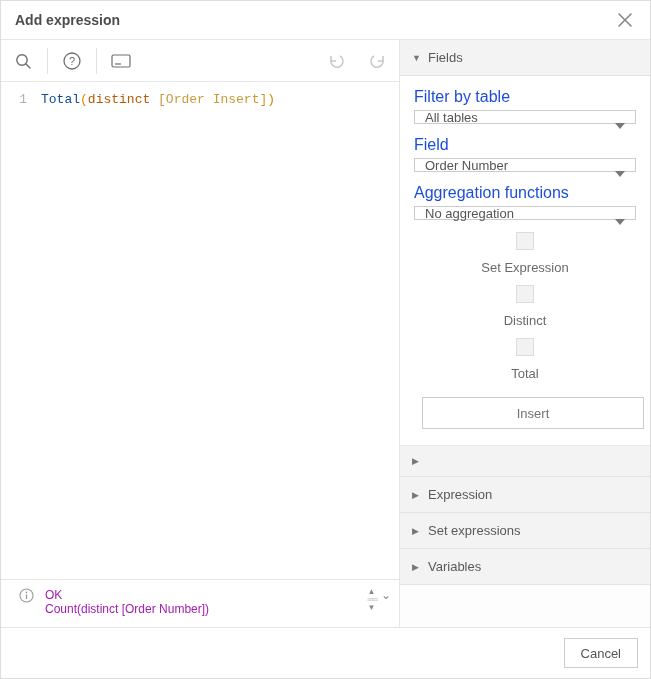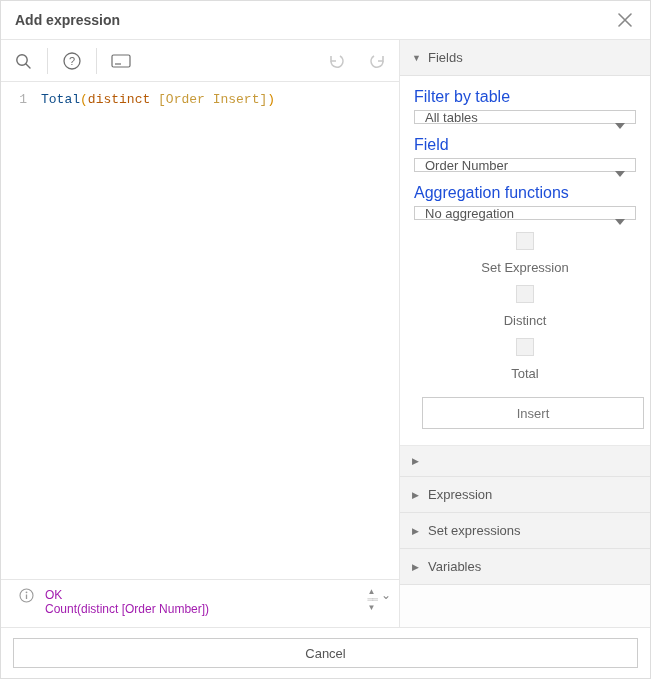--- a/index.html
+++ b/index.html
@@ -228,21 +228,20 @@
     margin-top: 6px;
     margin-left: 8px;
   }
   .footer {
     display: flex;
     justify-content: flex-end;
     gap: 8px;
     padding: 10px 12px;
     border-top: 1px solid #e6e6e6;
     background: #fff;
-    flex-direction: column;
   }
   .btn {
     height: 30px;
     padding: 0 16px;
     border: 1px solid #ccc;
     background: #fff;
     font-size: 13px;
     color: #555;
     cursor: pointer;
   }

